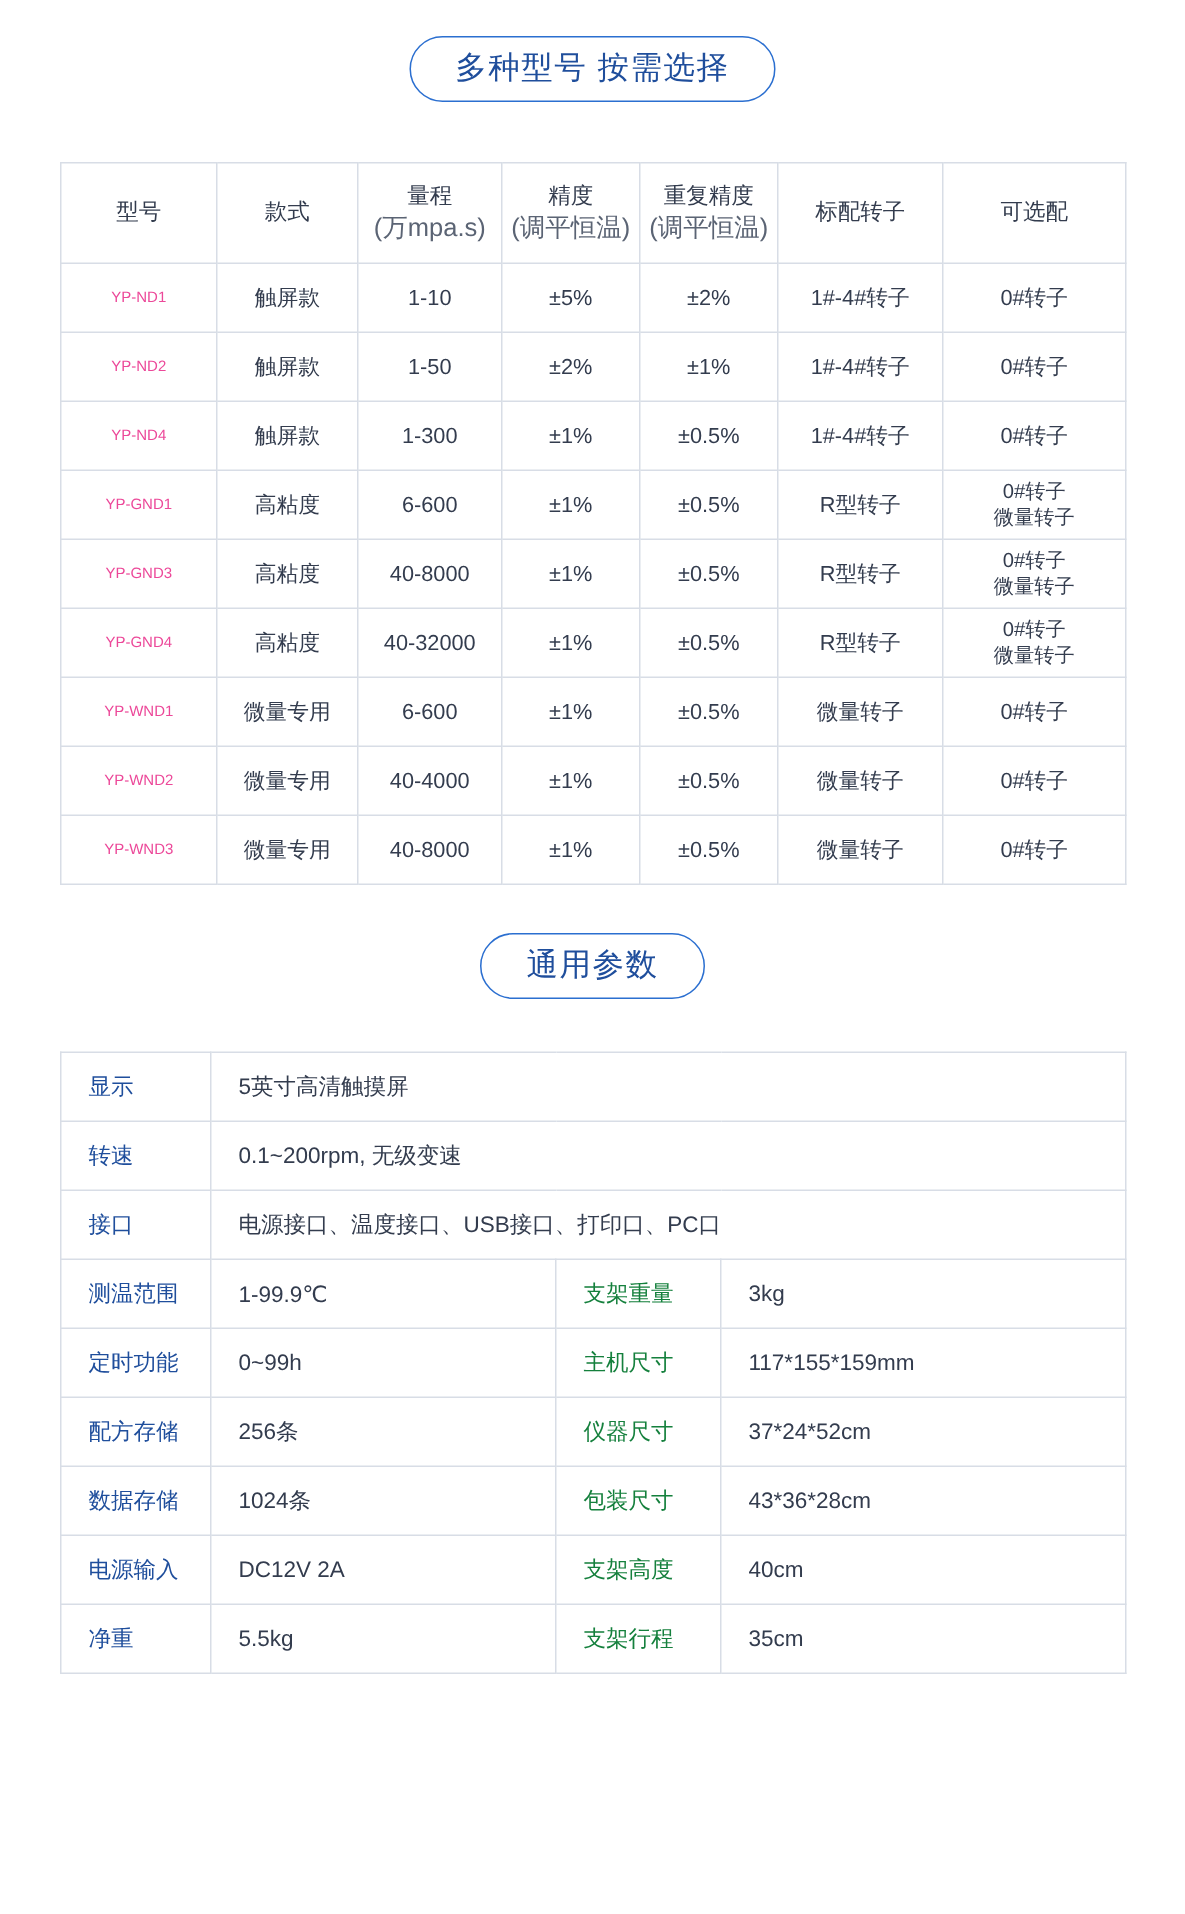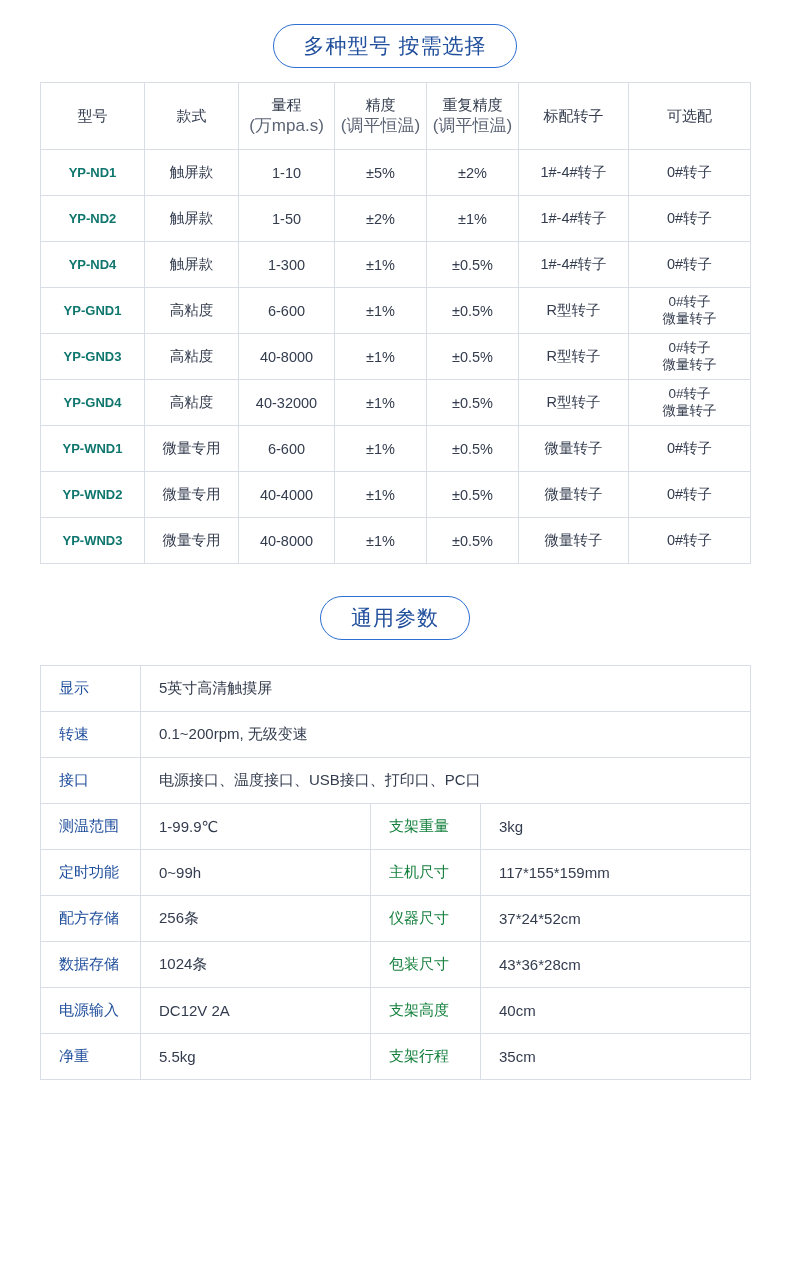--- a/index.html
+++ b/index.html
@@ -36,21 +36,21 @@
     letter-spacing: 1px;
     padding: 10px 30px 11px 30px;
     line-height: 1;
     white-space: nowrap;
     background: #fff;
   }
 
   
   .models-wrap {
     padding: 0 40px;
-    margin-top: 14px;
+    margin-top: 40px;
   }
   table.models {
     border-collapse: collapse;
     width: 710px;
     table-layout: fixed;
     background: #fff;
   }
   table.models th, table.models td {
     border: 1px solid #d8dde6;
     text-align: center;
@@ -68,41 +68,40 @@
   table.models thead th .sub {
     display: block;
     font-size: 17px;
     color: #5b6474;
     margin-top: 1px;
   }
   table.models tbody td {
     height: 46px;
   }
   table.models tbody td.model {
-    color: #0f766e;
-    font-size: 13px;
-    font-weight: bold;
+    color: #ec4899;
+    font-size: 10px;
   }
   td.two-line span {
     display: block;
     line-height: 1.25;
     font-size: 13.5px;
   }
   .col-1 { width: 104px; }
   .col-2 { width: 94px; }
   .col-3 { width: 96px; }
   .col-4 { width: 92px; }
   .col-5 { width: 92px; }
   .col-6 { width: 110px; }
   .col-7 { width: 122px; }
 
   
   .params-wrap {
     padding: 0 40px;
-    margin-top: 25px;
+    margin-top: 35px;
   }
   table.params {
     border-collapse: collapse;
     width: 710px;
     table-layout: fixed;
     background: #fff;
   }
   table.params td {
     border: 1px solid #d8dde6;
     height: 46px;

